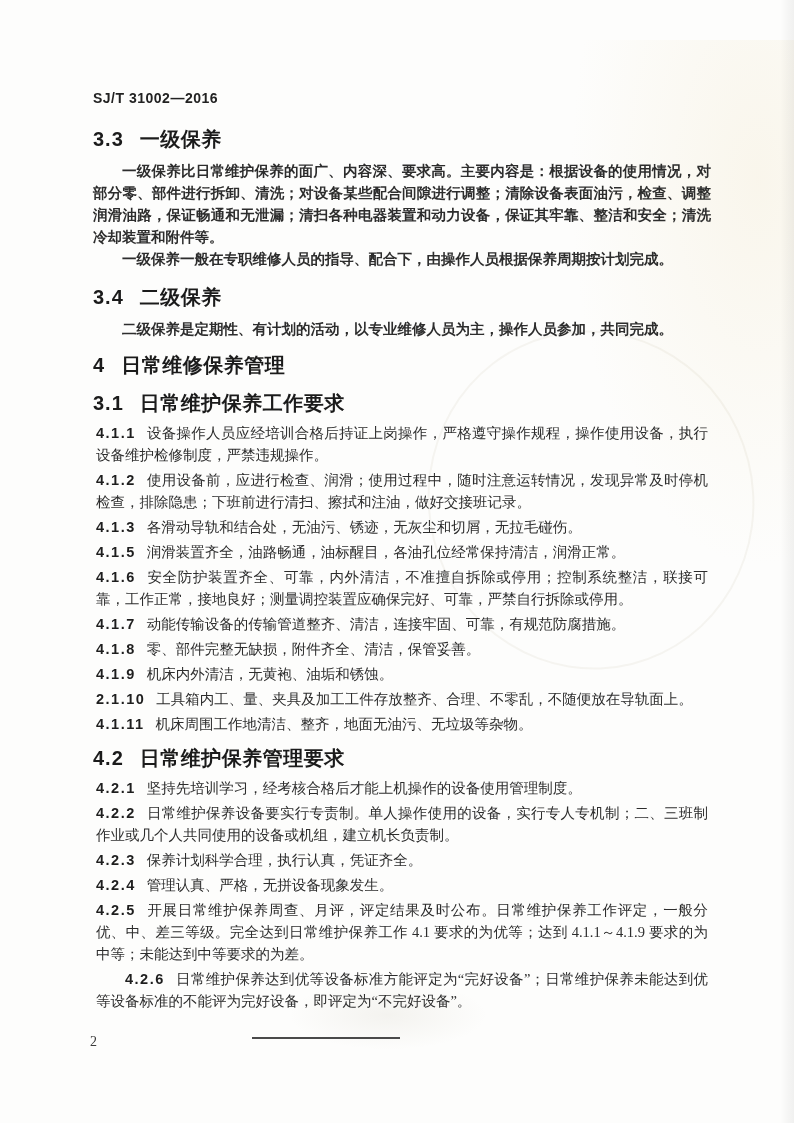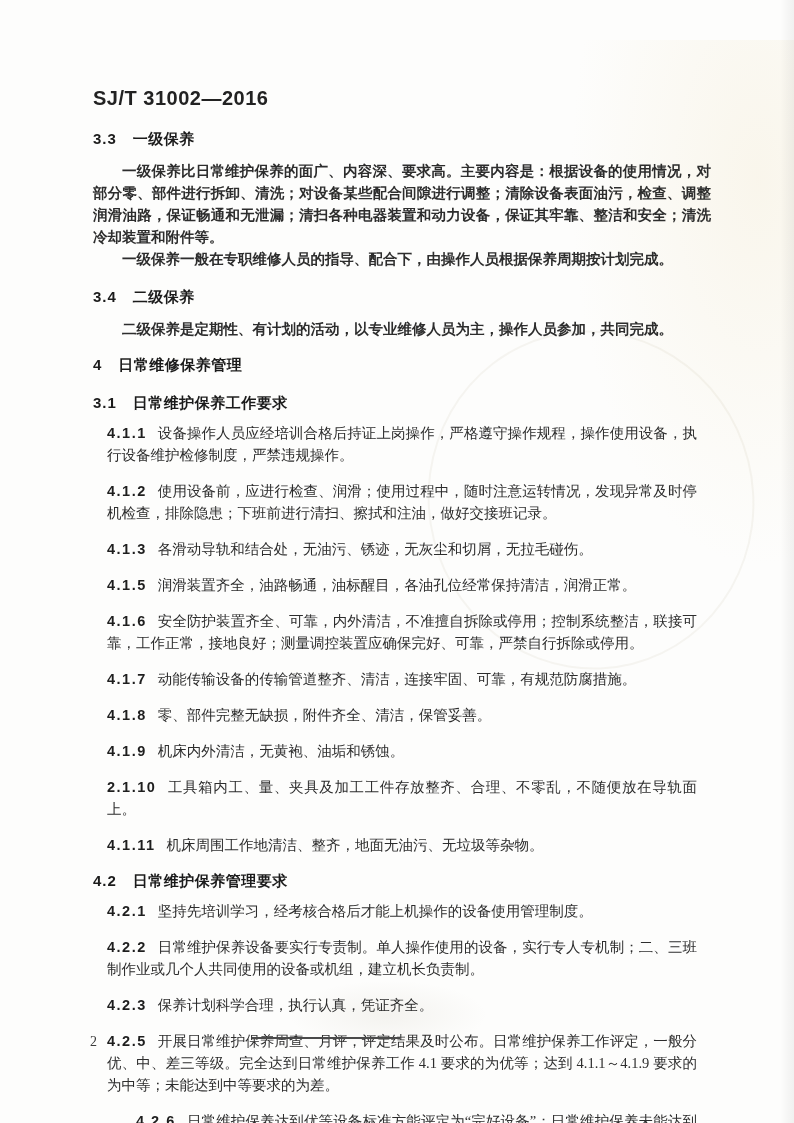--- a/index.html
+++ b/index.html
@@ -32,50 +32,50 @@
   }
   .edge-shade{
     position:absolute;right:0;top:0;width:14px;height:1123px;
     background:linear-gradient(to right, rgba(0,0,0,0), rgba(0,0,0,0.05));
     pointer-events:none;
   }
 
   .header-code{
     position:absolute;left:93px;top:88px;
     font-family:"Liberation Sans","DejaVu Sans",sans-serif;
-    font-weight:bold;font-size:20px;line-height:20px;
+    font-weight:bold;font-size:14px;line-height:20px;
     letter-spacing:0.5px;color:#222;
   }
 
   .doc-body{
     position:absolute;left:93px;top:120px;width:618px;
     font-size:14.5px;line-height:22px;
   }
   .doc-body > :first-child{margin-top:8px;}
 
   .heading{
     font-family:"Liberation Sans","DejaVu Sans",sans-serif;
-    font-weight:bold;font-size:15px;line-height:22px;color:#1b1b1b;
+    font-weight:bold;font-size:20px;line-height:22px;color:#1b1b1b;
     margin:16px 0 0 0;
   }
   .heading.chapter{margin-top:14px;}
   .doc-body div.section:last-of-type{margin-top:12px;}
   .heading .num{margin-right:16px;letter-spacing:1px;}
   .heading .title{letter-spacing:0.5px;}
 
   .para{
     margin:10px 0 0 0;
     text-indent:2em;
     text-align:justify;
     font-weight:bold;
   }
   .para + .para{margin-top:0;}
 
   .clause{
-    margin:14px;
+    margin:3px;
     text-align:justify;
   }
   .heading + .clause{margin-top:8px;}
   .clause .cnum{
     font-family:"Liberation Sans","DejaVu Sans",sans-serif;
     font-weight:bold;color:#1e1e1e;
     letter-spacing:1.5px;
     margin-right:11px;
   }
   .clause.indent{text-indent:2em;}
@@ -115,19 +115,20 @@
       <p class="clause"><span class="cnum">4.1.6</span><span class="ctext">安全防护装置齐全、可靠，内外清洁，不准擅自拆除或停用；控制系统整洁，联接可靠，工作正常，接地良好；测量调控装置应确保完好、可靠，严禁自行拆除或停用。</span></p>
       <p class="clause"><span class="cnum">4.1.7</span><span class="ctext">动能传输设备的传输管道整齐、清洁，连接牢固、可靠，有规范防腐措施。</span></p>
       <p class="clause"><span class="cnum">4.1.8</span><span class="ctext">零、部件完整无缺损，附件齐全、清洁，保管妥善。</span></p>
       <p class="clause"><span class="cnum">4.1.9</span><span class="ctext">机床内外清洁，无黄袍、油垢和锈蚀。</span></p>
       <p class="clause"><span class="cnum">2.1.10</span><span class="ctext">工具箱内工、量、夹具及加工工件存放整齐、合理、不零乱，不随便放在导轨面上。</span></p>
       <p class="clause"><span class="cnum">4.1.11</span><span class="ctext">机床周围工作地清洁、整齐，地面无油污、无垃圾等杂物。</span></p>
       <div class="heading section"><span class="num">4.2</span><span class="title">日常维护保养管理要求</span></div>
       <p class="clause"><span class="cnum">4.2.1</span><span class="ctext">坚持先培训学习，经考核合格后才能上机操作的设备使用管理制度。</span></p>
       <p class="clause"><span class="cnum">4.2.2</span><span class="ctext">日常维护保养设备要实行专责制。单人操作使用的设备，实行专人专机制；二、三班制作业或几个人共同使用的设备或机组，建立机长负责制。</span></p>
       <p class="clause"><span class="cnum">4.2.3</span><span class="ctext">保养计划科学合理，执行认真，凭证齐全。</span></p>
+      <p class="clause"><span class="cnum">4.2.4</span><span class="ctext">管理认真、严格，无拼设备现象发生。</span></p>
       <p class="clause"><span class="cnum">4.2.5</span><span class="ctext">开展日常维护保养周查、月评，评定结果及时公布。日常维护保养工作评定，一般分优、中、差三等级。完全达到日常维护保养工作 4.1 要求的为优等；达到 4.1.1～4.1.9 要求的为中等；未能达到中等要求的为差。</span></p>
       <p class="clause indent"><span class="cnum">4.2.6</span><span class="ctext">日常维护保养达到优等设备标准方能评定为“完好设备”；日常维护保养未能达到优等设备标准的不能评为完好设备，即评定为“不完好设备”。</span></p>
     </div>
 
   <div class="footer-line"></div>
   <div class="page-number">2</div>
 </div>
 
 </body></html>

